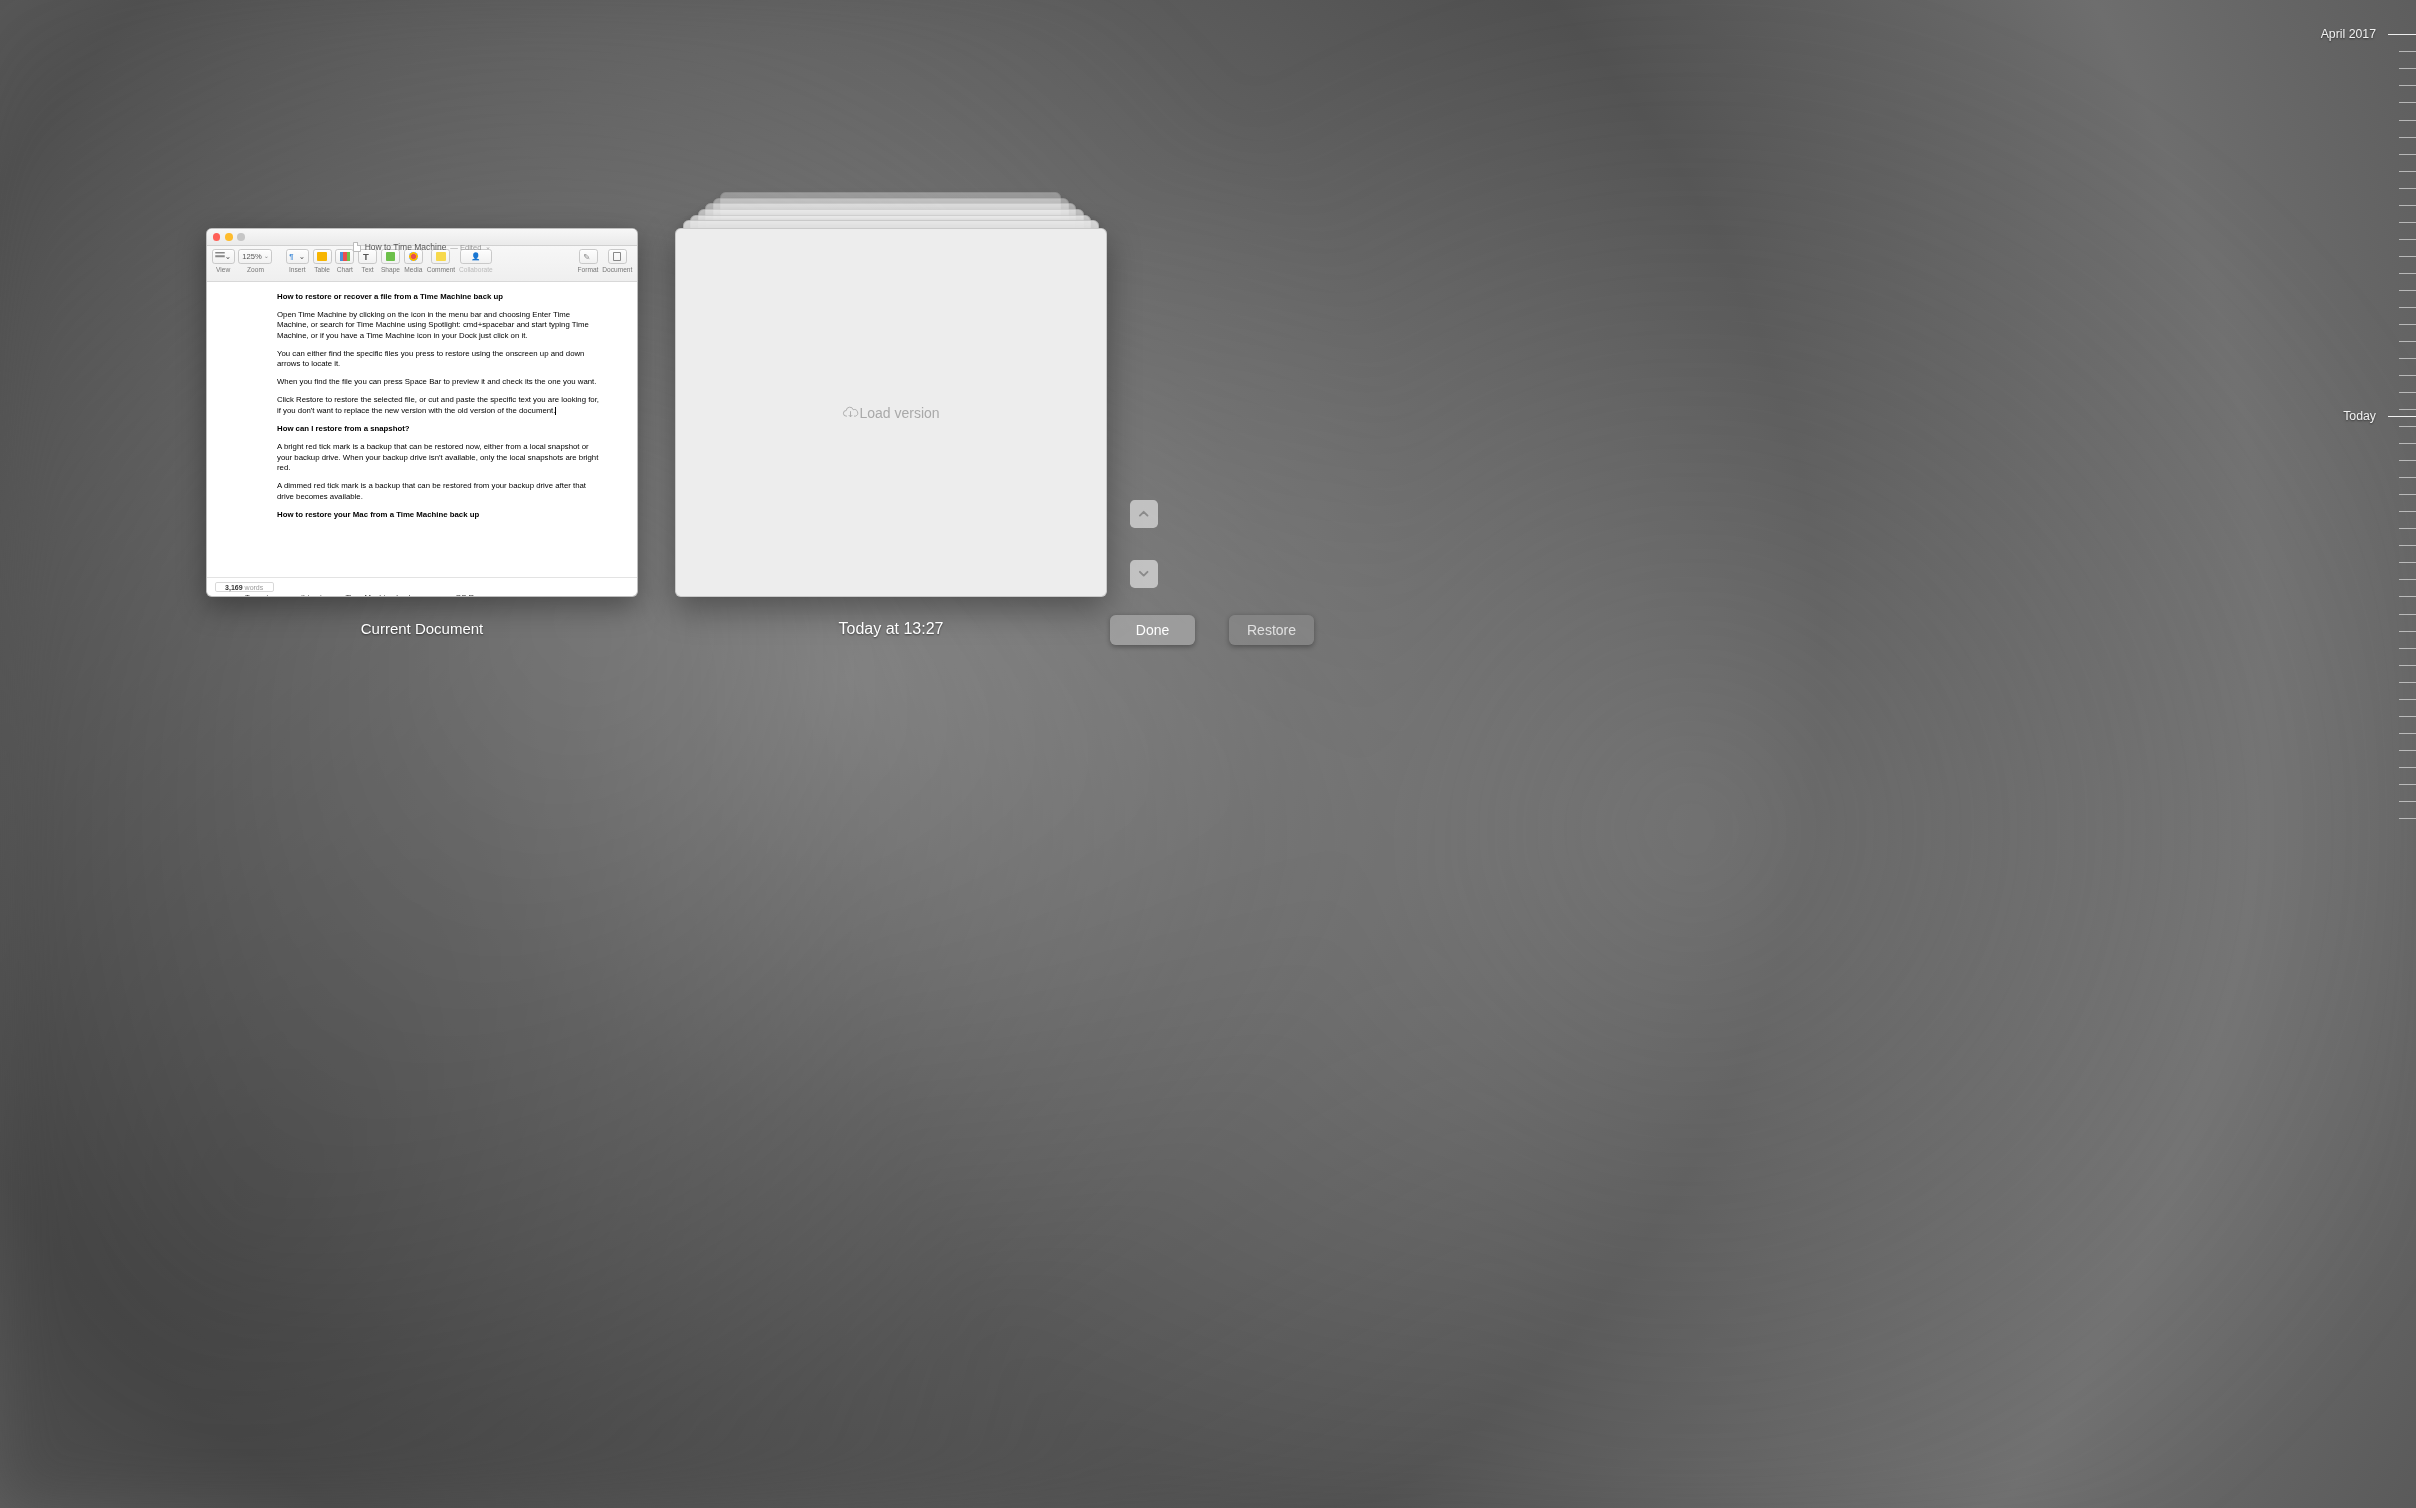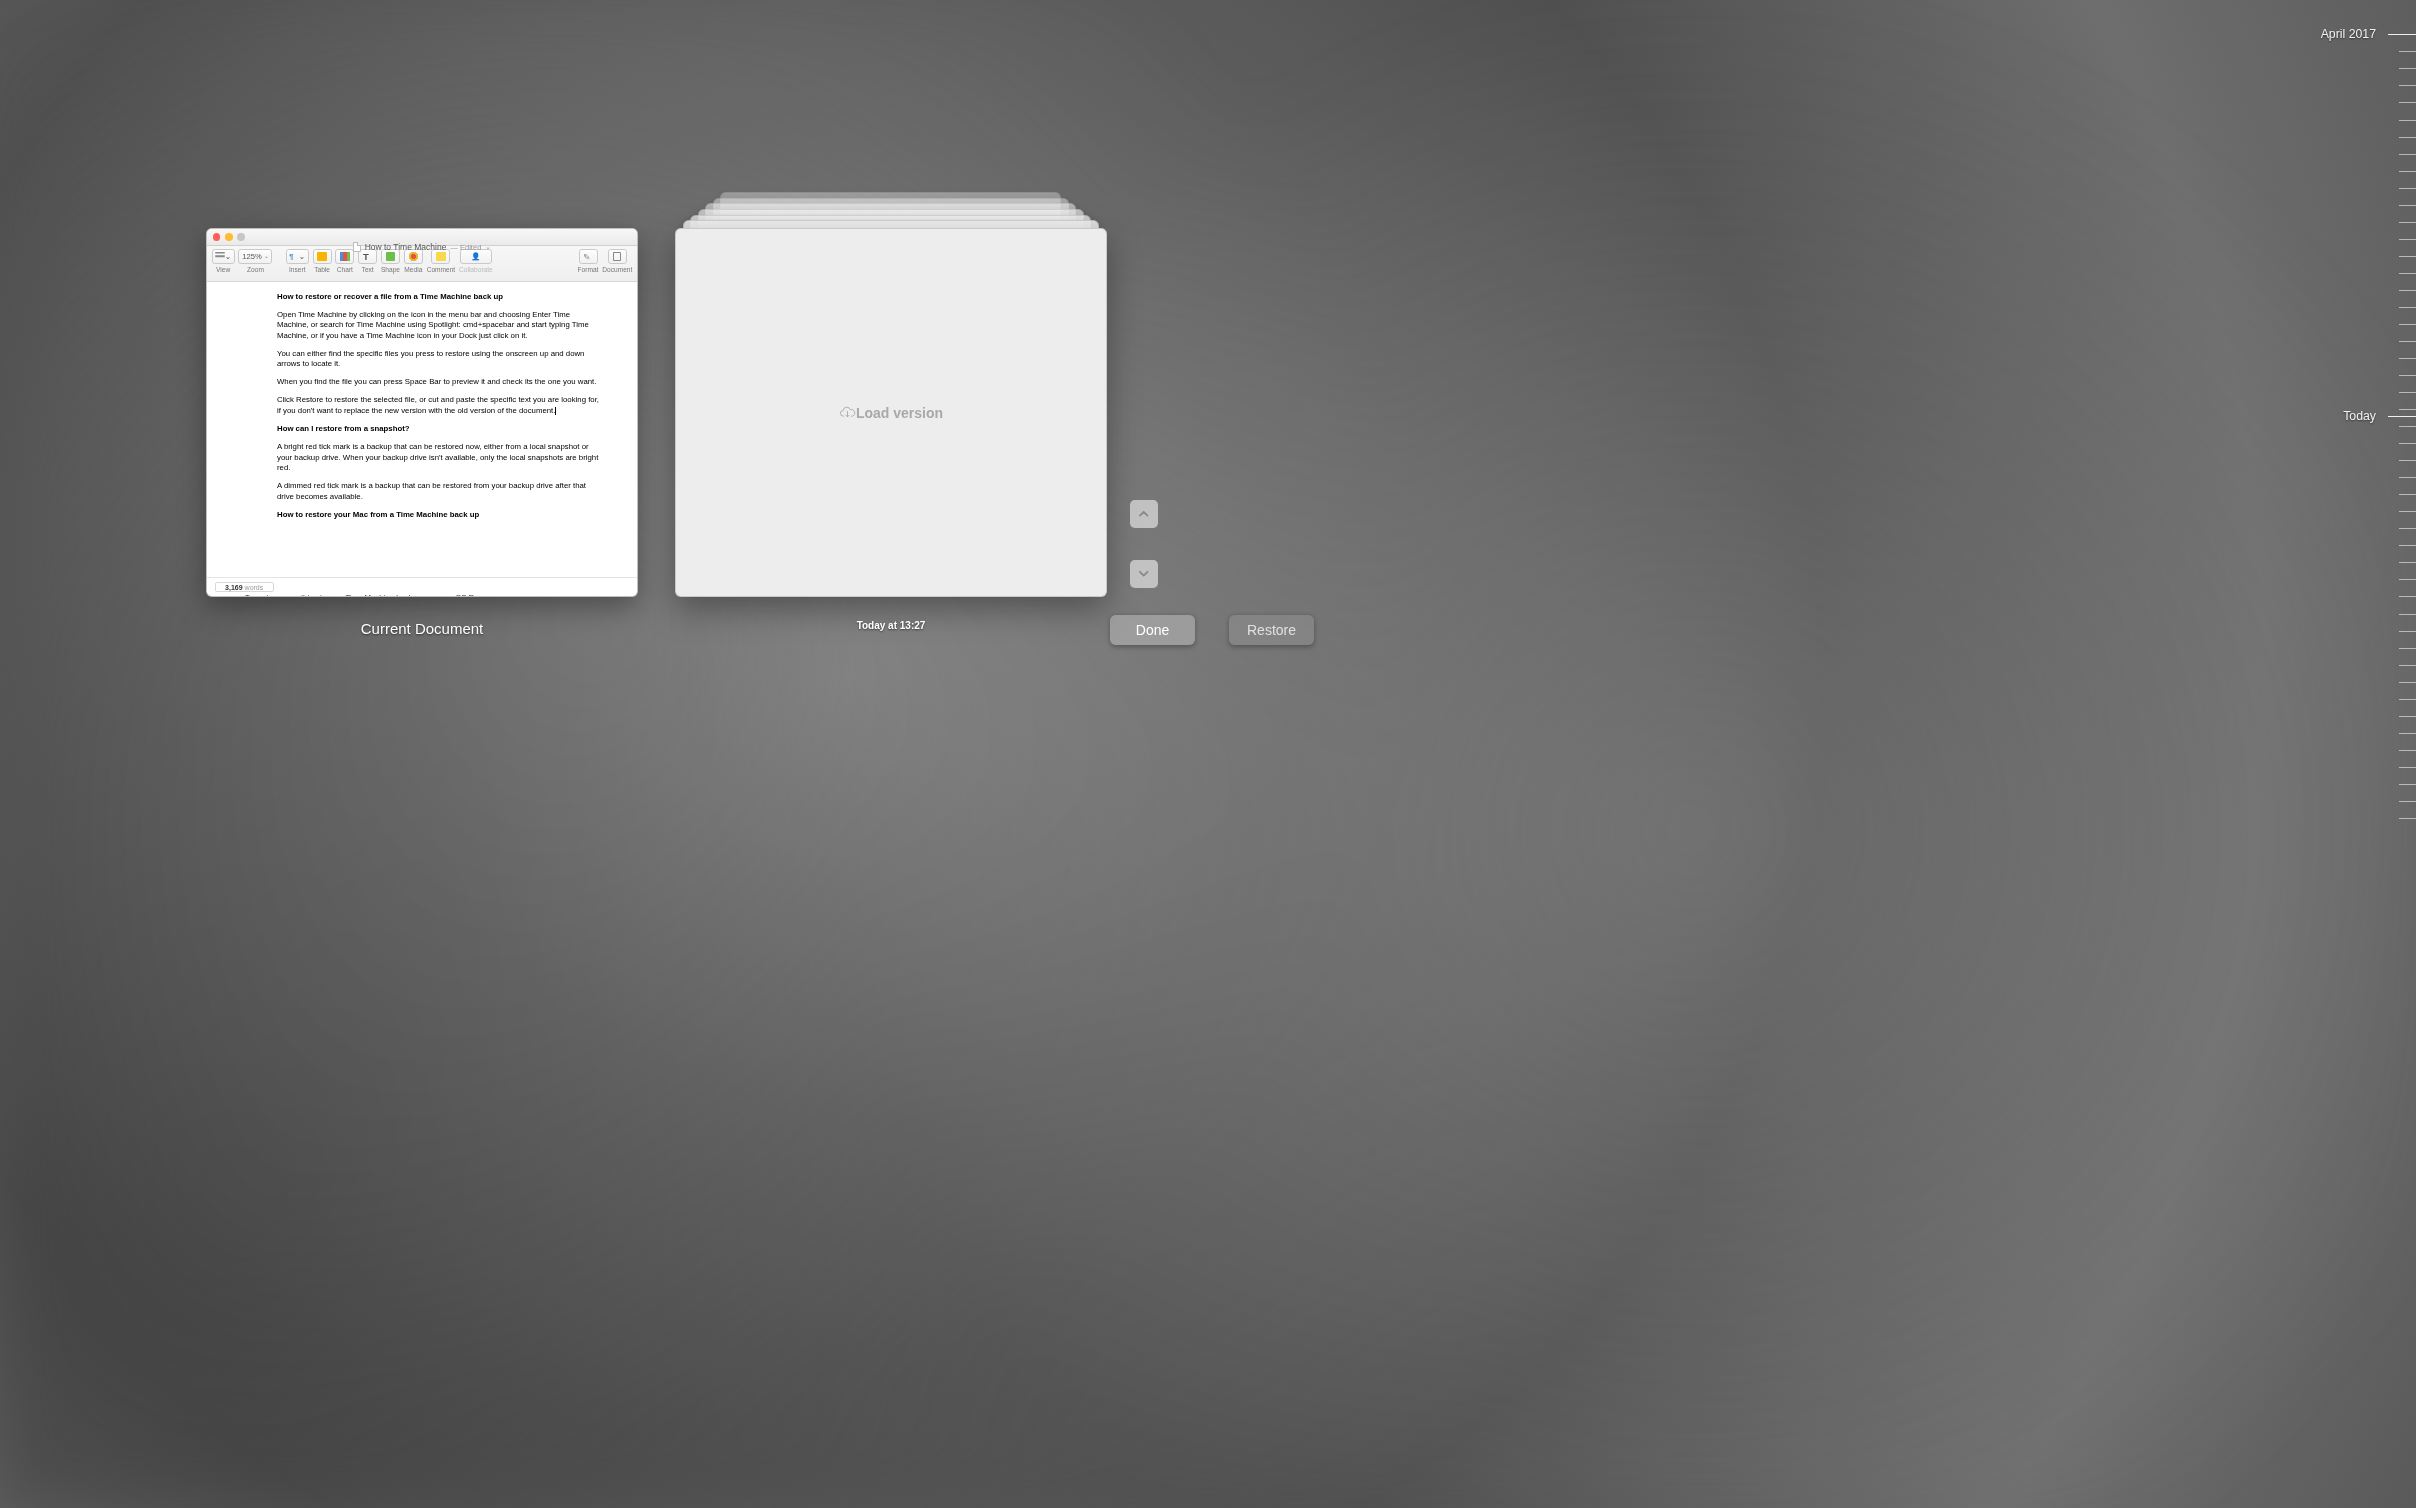--- a/index.html
+++ b/index.html
@@ -110,21 +110,21 @@
     box-shadow: 0 3.8px 9.5px rgba(0,0,0,0.2);
   }
   .front {
     left:0; top:36px; width:432px; height:369px;
     background:#ededed;
     display:flex; align-items:center; justify-content:center;
     box-shadow: 0 11.4px 33px rgba(0,0,0,0.35);
   }
   .load-version {
     display:flex; align-items:center; gap:0;
-    color:#a9a9a9; font-size:14px;font-weight:bold;
+    color:#a9a9a9; font-size:14px;
   }
   .cloud-icon { width:17px; height:13.2px; position:relative; }
   .cloud-icon svg{width:17px;height:13.2px;display:block;}
 
   
   .nav-arrows {
     position:absolute; left:1130px; top:500px;
     width:28px; display:flex; flex-direction:column; gap:32px;
   }
   .nav-btn {
@@ -139,21 +139,21 @@
   
   .bottom-left-label {
     position:absolute; left:206px; top:620px;
     width:432px; text-align:center;
     color:#fff; font-size:15px; font-weight:500;
     text-shadow:0 0.9px 1.9px rgba(0,0,0,0.5);
   }
   .bottom-right-label {
     position:absolute; left:675px; top:620px;
     width:432px; text-align:center;
-    color:#fff; font-size:10px; font-weight:700;
+    color:#fff; font-size:16px; font-weight:400;
     text-shadow:0 0.9px 1.9px rgba(0,0,0,0.5);
   }
   .center-buttons {
     position:absolute; left:0; right:0; top:615px;
     display:flex; justify-content:center; gap:34px;
   }
   .pill {
     width:85px; height:30px; border-radius:5.7px;
     display:flex; align-items:center; justify-content:center;
     font-size:14px; color:#fff;

